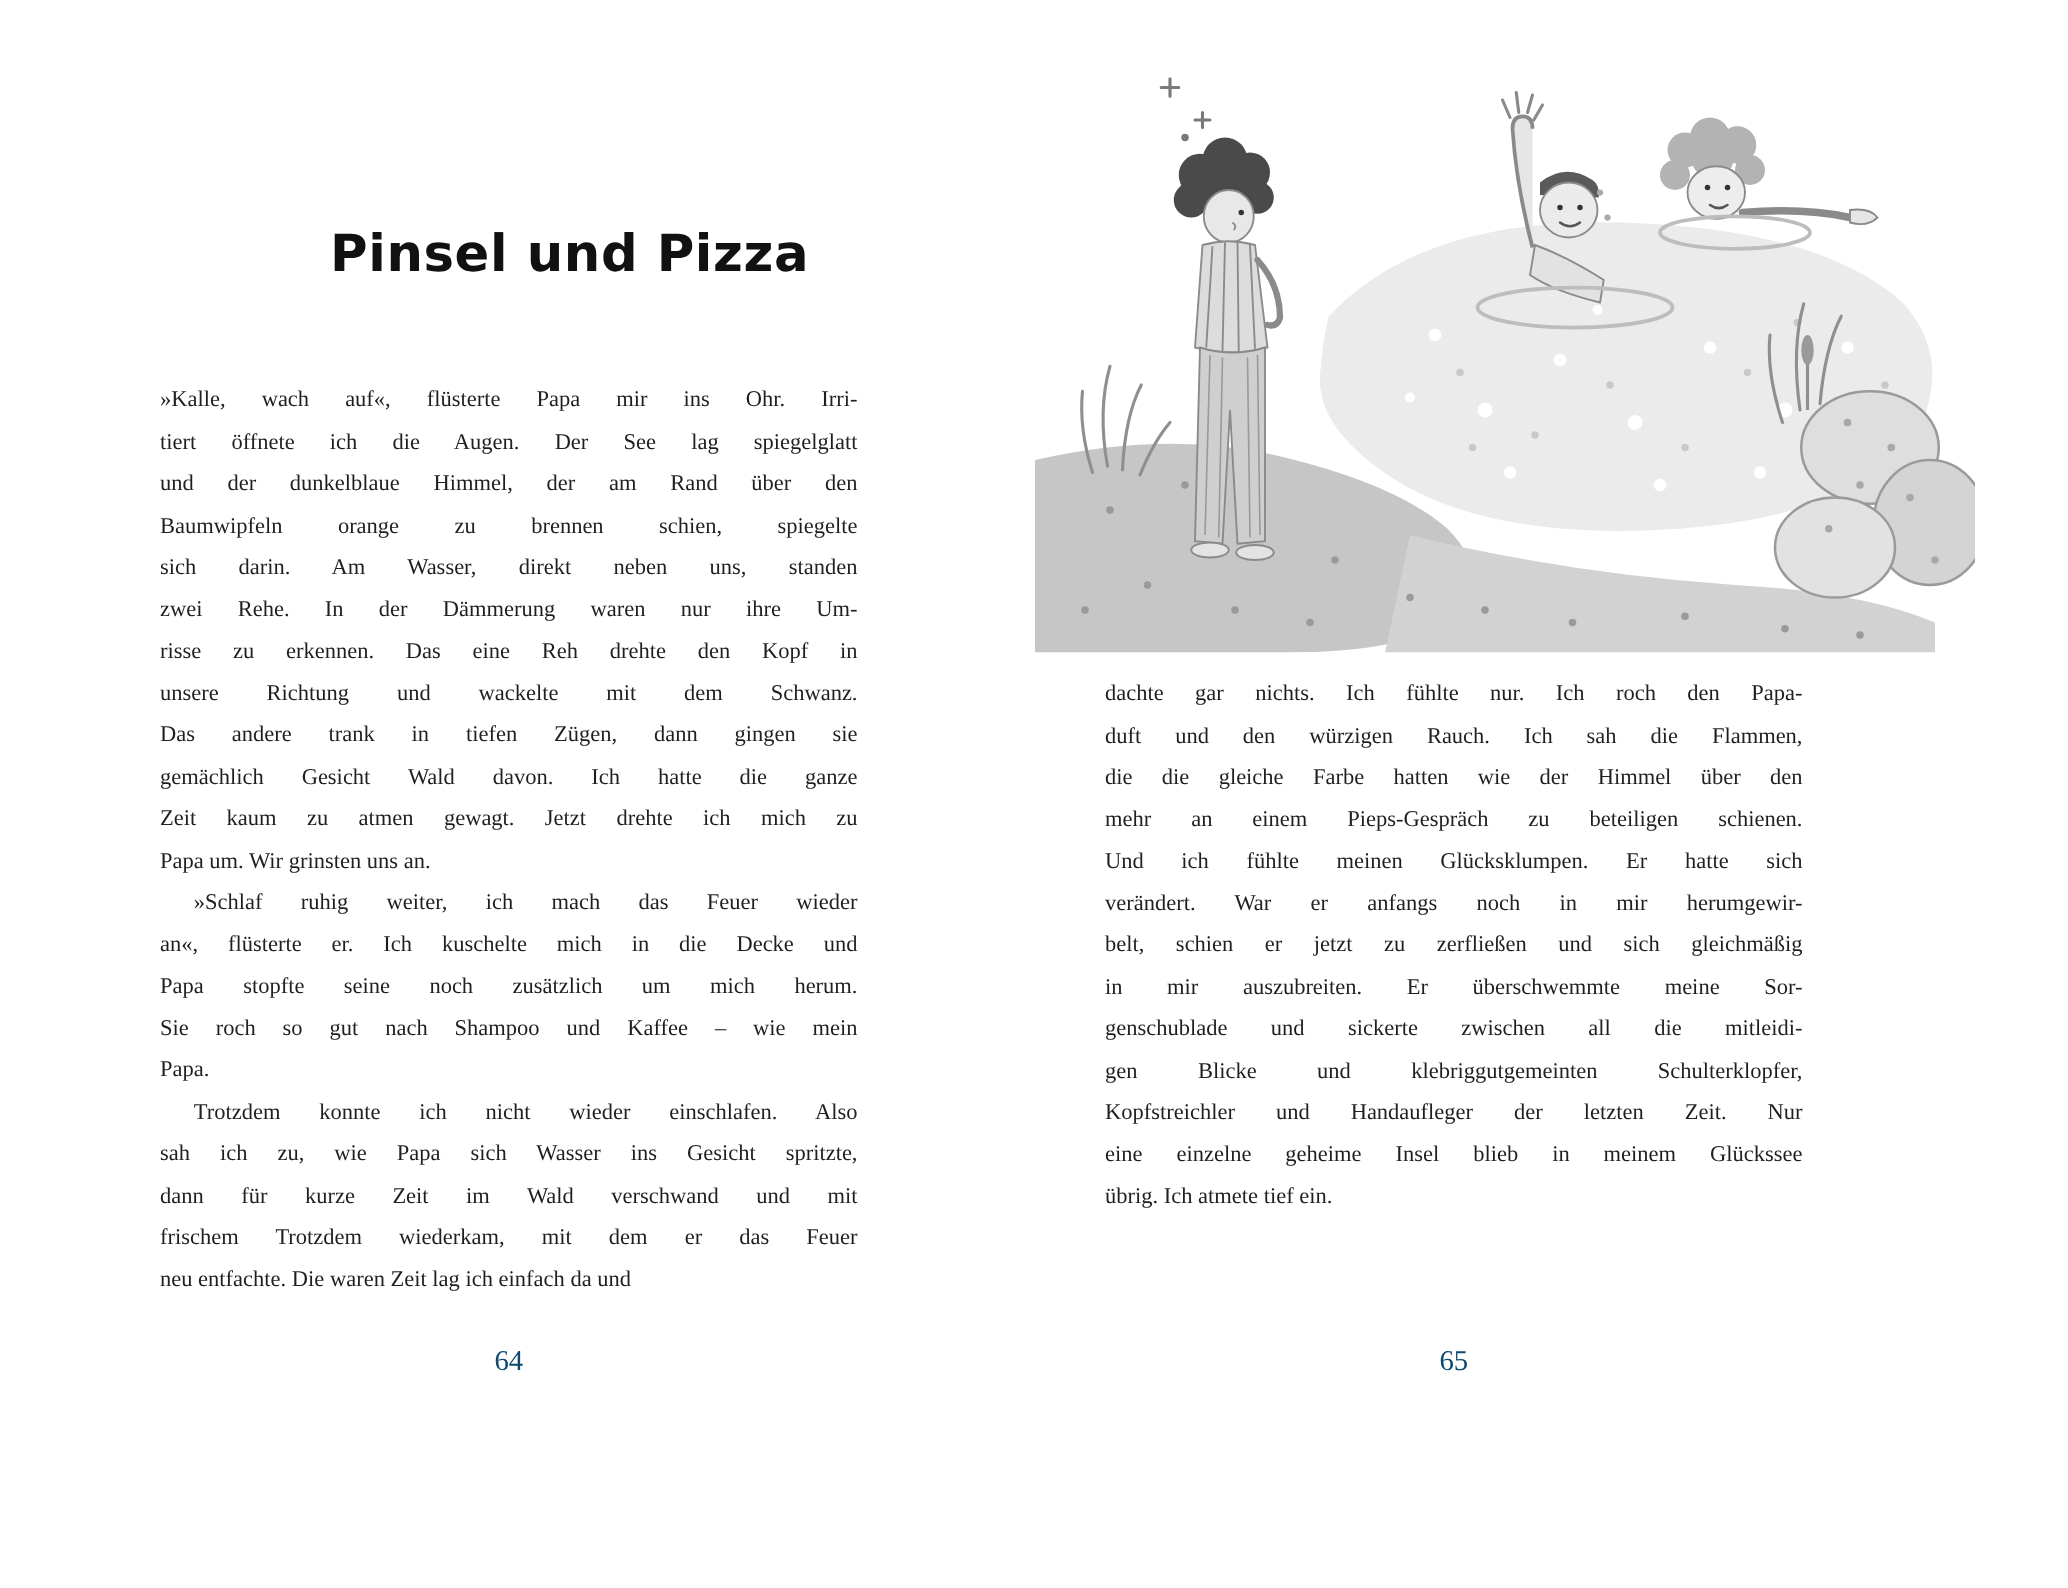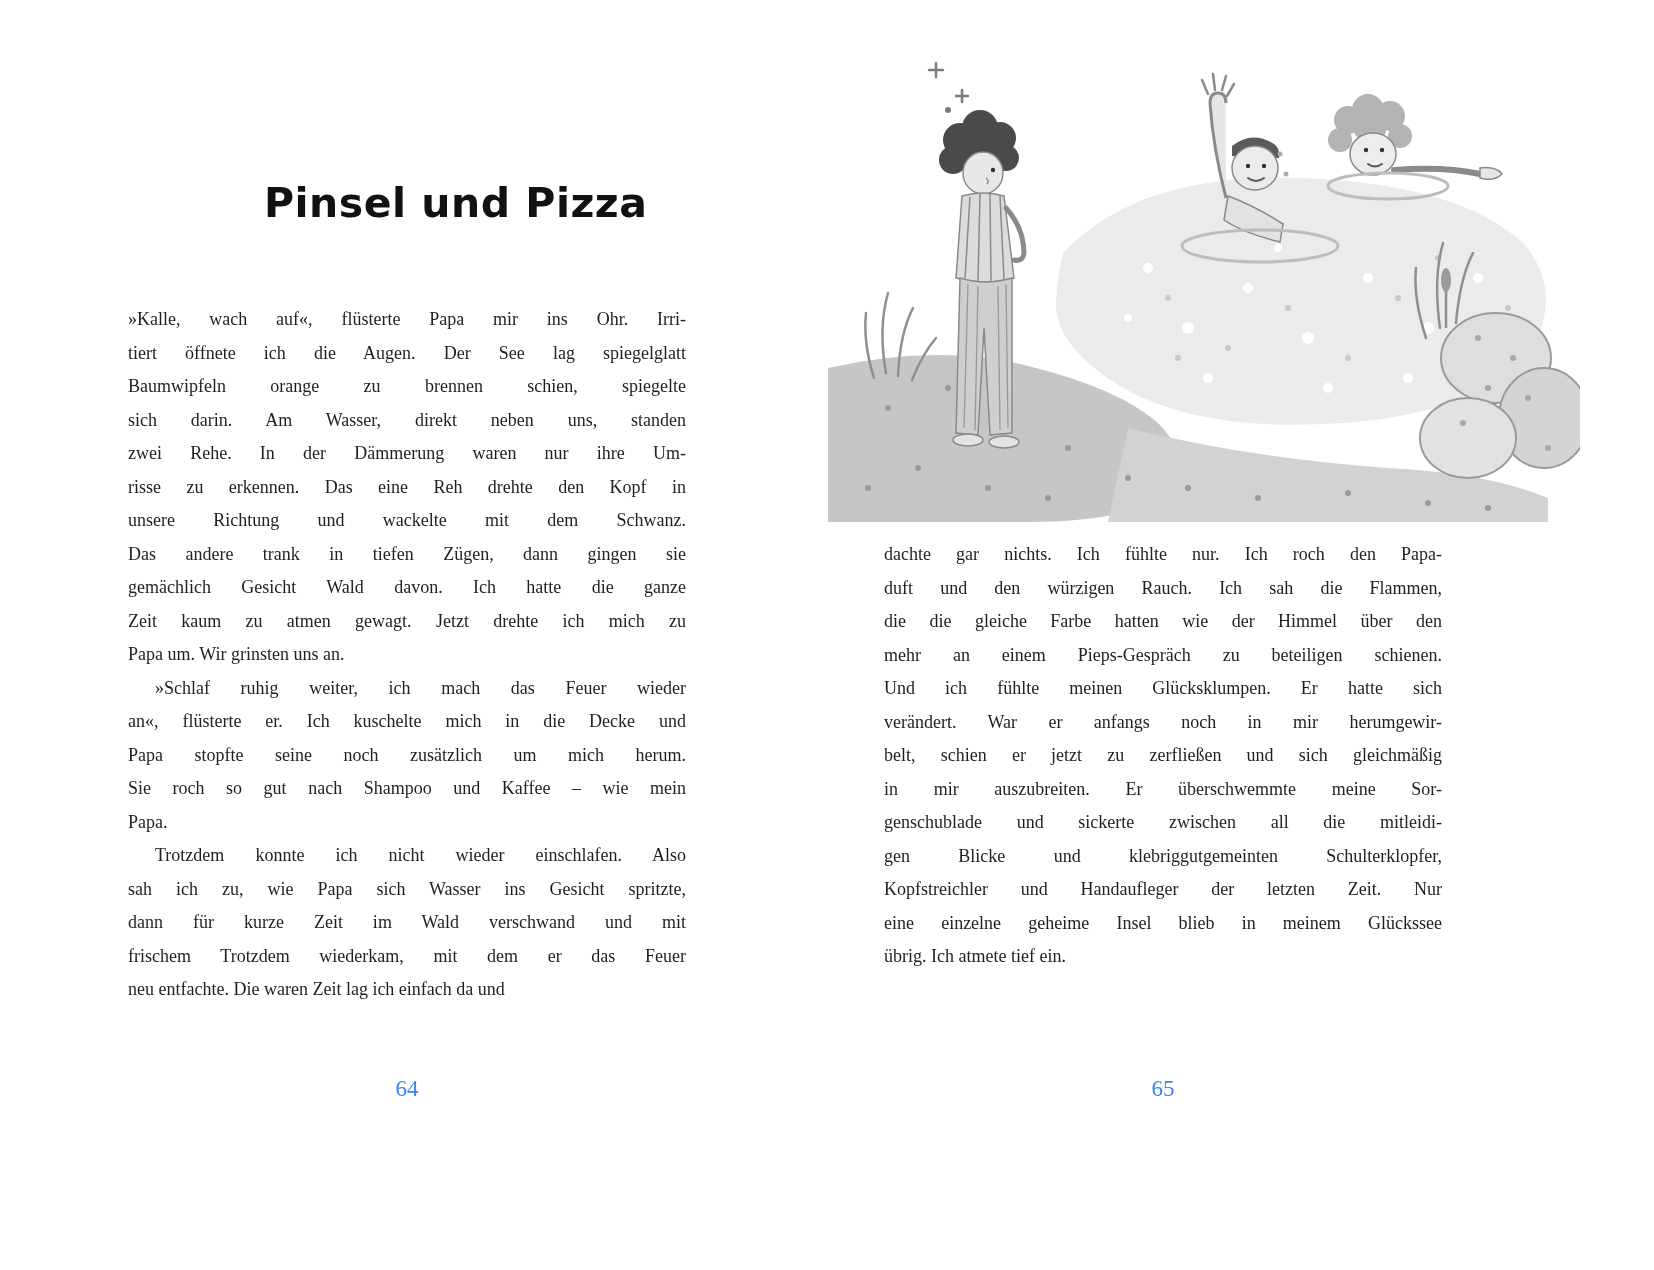--- a/index.html
+++ b/index.html
@@ -41,21 +41,21 @@
   }
   .line.last { text-align-last: left; }
   .line.indent { text-indent: 27px; }
 
   .page-number {
     position: absolute;
     top: 1076px;
     width: 80px;
     text-align: center;
     font-size: 23px;
-    color: #3b82f6;
+    color: #0c4a6e;
   }
   .page-number.left  { left: 367px; }
   .page-number.right { left: 1123px; }
 
   .illustration {
     position: absolute;
     left: 828px;
     top: 28px;
     width: 752px;
     height: 494px;
@@ -65,20 +65,21 @@
 <body>
 
 <div class="spread">
 
   <h1 class="chapter-title">Pinsel und Pizza</h1>
 
   <div class="book-text left-text">
       <div class="para">
         <div class="line">»Kalle, wach auf«, flüsterte Papa mir ins Ohr. Irri-</div>
         <div class="line">tiert öffnete ich die Augen. Der See lag spiegelglatt</div>
+        <div class="line">und der dunkelblaue Himmel, der am Rand über den</div>
         <div class="line">Baumwipfeln orange zu brennen schien, spiegelte</div>
         <div class="line">sich darin. Am Wasser, direkt neben uns, standen</div>
         <div class="line">zwei Rehe. In der Dämmerung waren nur ihre Um-</div>
         <div class="line">risse zu erkennen. Das eine Reh drehte den Kopf in</div>
         <div class="line">unsere Richtung und wackelte mit dem Schwanz.</div>
         <div class="line">Das andere trank in tiefen Zügen, dann gingen sie</div>
         <div class="line">gemächlich Gesicht Wald davon. Ich hatte die ganze</div>
         <div class="line">Zeit kaum zu atmen gewagt. Jetzt drehte ich mich zu</div>
         <div class="line last">Papa um. Wir grinsten uns an.</div>
       </div>

